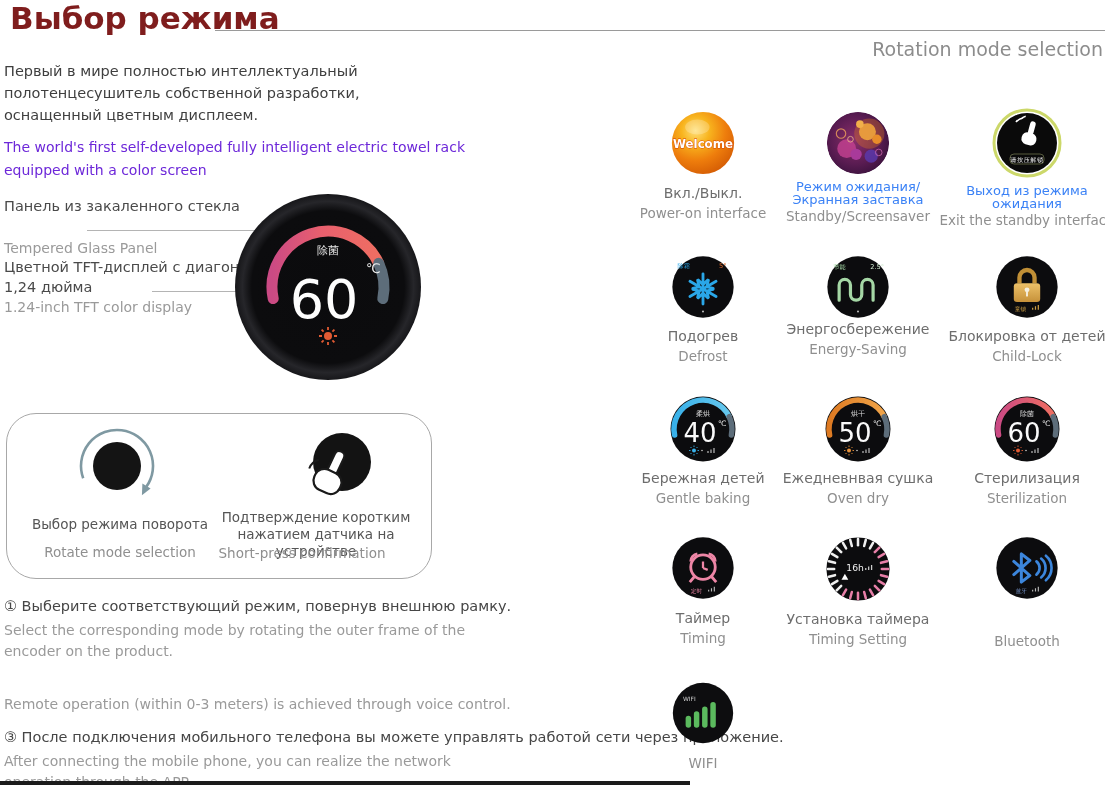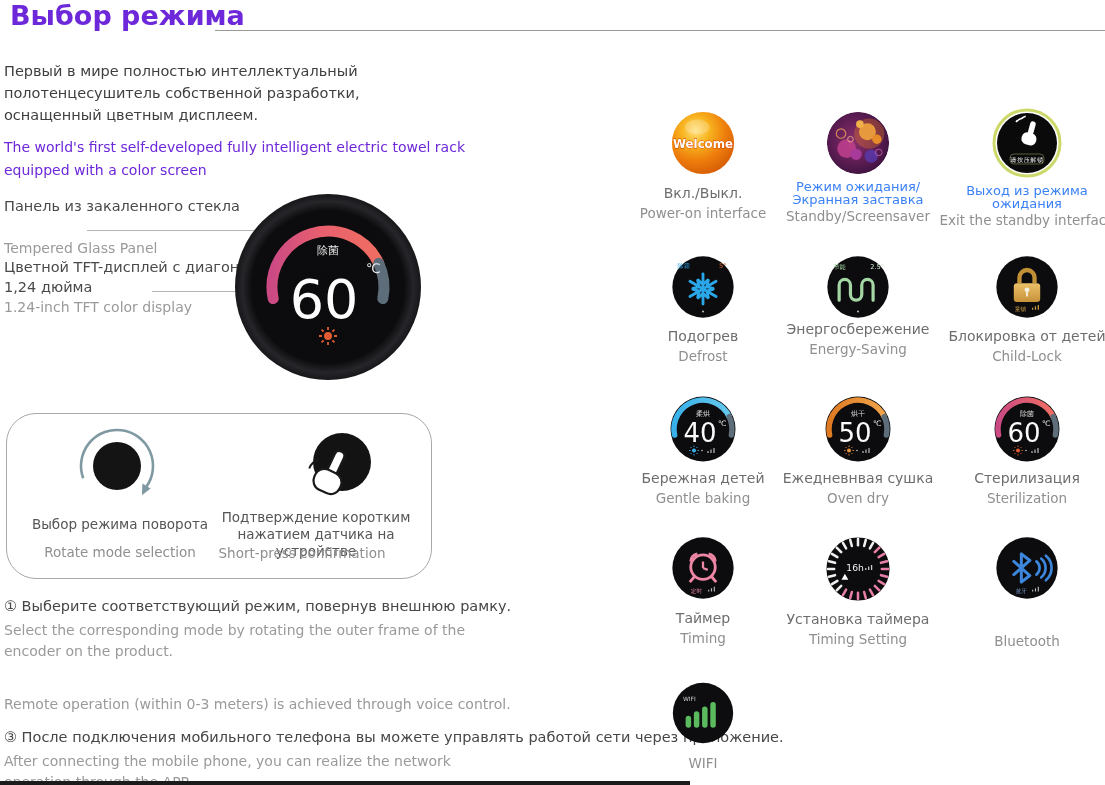--- a/index.html
+++ b/index.html
@@ -1,19 +1,19 @@
 <!DOCTYPE html>
 <html><head>
 <meta charset="utf-8">
 <style>
   html,body{margin:0;padding:0;background:#fff;}
   .page{position:relative;width:1105px;height:785px;background:#ffffff;overflow:hidden;
         font-family:"DejaVu Sans","Liberation Sans",sans-serif;}
   .abs{position:absolute;}
-  .title{font-size:27px;font-weight:600;color:#6d28d9;}
+  .title{font-size:31px;font-weight:600;color:#7f1d1d;}
   .subtitle{font-size:19px;color:#8c8c8c;text-align:right;}
   .hrule{border-top:1px solid #9a9a9a;height:0;}
   .ru{color:#3f3f3f;font-size:14.5px;line-height:22px;}
   .en{color:#6d28d9;font-size:14px;line-height:23px;}
   .callout-ru{color:#4a4a4a;font-size:14.5px;}
   .callout-en{color:#9a9a9a;font-size:14px;}
   .leader{border-top:1px solid #b4b4b4;height:0;}
   .inst-ru{color:#464646;font-size:14.5px;}
   .inst-en{color:#9a9a9a;font-size:14px;line-height:21px;}
   .panel{border:1.2px solid #a8a8a8;border-radius:30px;background:#fff;}
@@ -27,20 +27,21 @@
   .footerbar{background:#1b1b1b;}
   text{font-family:"DejaVu Sans",sans-serif;}
 </style>
 </head>
 <body>
 
 <div class="page">
 
   <div class="abs title" style="left:10px;top:0px;">Выбор режима</div>
   <div class="abs hrule" style="left:215px;top:30px;width:890px;"></div>
+  <div class="abs subtitle" style="left:605px;top:38px;width:498px;">Rotation mode selection</div>
 
   <div class="abs" style="left:4px;top:60px;">
     <div class="ru">Первый в мире полностью интеллектуальный</div>
     <div class="ru">полотенцесушитель собственной разработки,</div>
     <div class="ru">оснащенный цветным дисплеем.</div>
   </div>
   <div class="abs" style="left:4px;top:136px;">
     <div class="en">The world's first self-developed fully intelligent electric towel rack</div>
     <div class="en">equipped with a color screen</div>
   </div>

